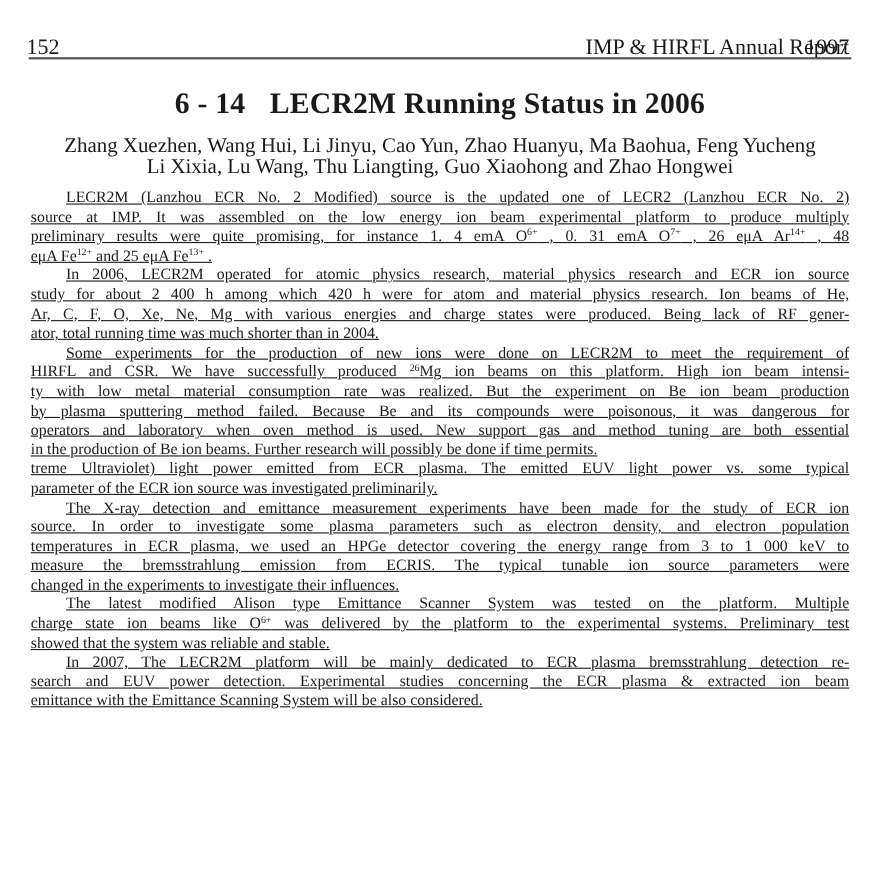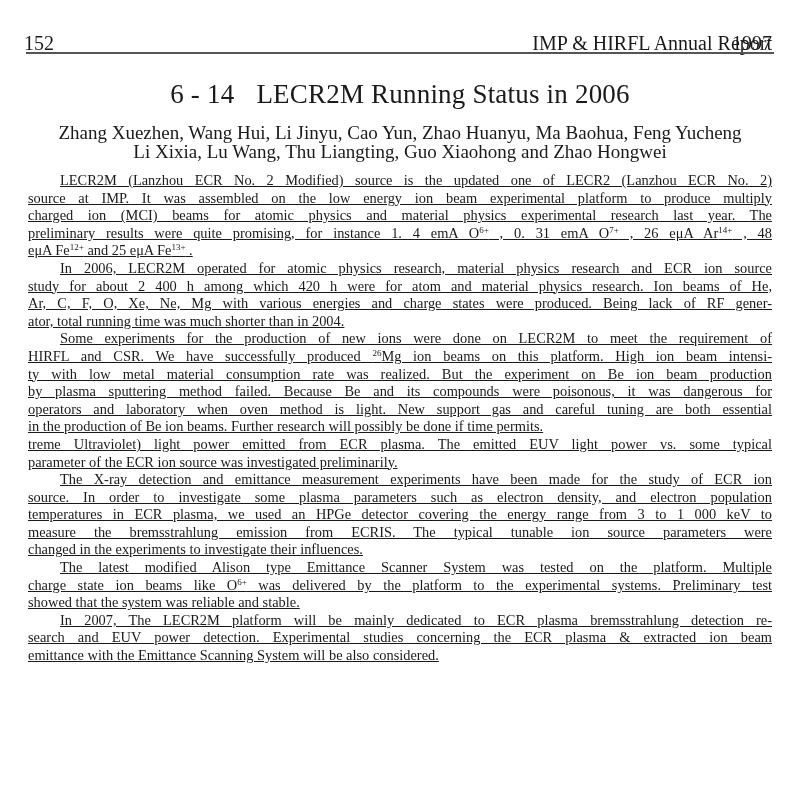--- a/index.html
+++ b/index.html
@@ -2,21 +2,21 @@
 <html><head>
   <meta charset="utf-8">
   <style>
     html, body { margin: 0; padding: 0; background: #ffffff; }
     body { width: 800px; height: 804px; position: relative; overflow: hidden; color: #1a1a1a; font-family: "Liberation Serif", "DejaVu Serif", serif; }
     .header { position: absolute; left: 24px; right: 28px; top: 28px; height: 22px; font-size: 20px; }
     .header .pg { position: absolute; left: 0; top: 4px; }
     .header .run { position: absolute; left: 0; right: 0; top: 4px; text-align: right; }
     .header .yr { position: absolute; right: 0; top: 4px; }
     .rule { position: absolute; left: 26px; right: 26px; top: 52px; height: 0; border-top: 2px solid #555; }
-    .title { position: absolute; left: 0; right: 0; top: 79px; text-align: center; font-weight: normal; font-size: 27px; letter-spacing: 0.2px; }
+    .title { position: absolute; left: 0; right: 0; top: 79px; text-align: center; font-weight: bold; font-size: 27px; letter-spacing: 0.2px; }
     .title .num { margin-right: 22px; }
     .authors { position: absolute; left: 0; right: 0; top: 123px; text-align: center; font-size: 19px; line-height: 19px; }
     .body { position: absolute; left: 28px; width: 744px; top: 172px; font-size: 14.4px; }
     .line { height: 17.6px; line-height: 17.6px; white-space: nowrap; text-align: justify; text-align-last: justify; text-decoration: underline; }
     .line.last { text-align-last: left; }
     .line.indent { padding-left: 32px; }
     sup { font-size: 9px; line-height: 0; vertical-align: 5px; }
   </style>
 </head>
 <body>
@@ -34,34 +34,33 @@
 
 <div class="authors">
   <div>Zhang Xuezhen, Wang Hui, Li Jinyu, Cao Yun, Zhao Huanyu, Ma Baohua, Feng Yucheng</div>
   <div>Li Xixia, Lu Wang, Thu Liangting, Guo Xiaohong and Zhao Hongwei</div>
 </div>
 
 <div class="body">
 
   <div class="line indent">LECR2M (Lanzhou ECR No. 2 Modified) source is the updated one of LECR2 (Lanzhou ECR No. 2)</div>
   <div class="line">source at IMP. It was assembled on the low energy ion beam experimental platform to produce multiply</div>
-  <div class="line">charged ion (MCI) beams for atomic physics and material physics experimental research last year. The</div>
   <div class="line"><span>preliminary results were quite promising, for instance 1. 4 emA O</span><sup>6+</sup><span> , 0. 31 emA O</span><sup>7+</sup><span> , 26 eμA Ar</span><sup>14+</sup><span> , 48</span></div>
   <div class="line last"><span>eμA Fe</span><sup>12+</sup><span> and 25 eμA Fe</span><sup>13+</sup><span> .</span></div>
 
   <div class="line indent">In 2006, LECR2M operated for atomic physics research, material physics research and ECR ion source</div>
   <div class="line">study for about 2 400 h among which 420 h were for atom and material physics research. Ion beams of He,</div>
   <div class="line">Ar, C, F, O, Xe, Ne, Mg with various energies and charge states were produced. Being lack of RF gener-</div>
   <div class="line last">ator, total running time was much shorter than in 2004.</div>
 
   <div class="line indent">Some experiments for the production of new ions were done on LECR2M to meet the requirement of</div>
   <div class="line"><span>HIRFL and CSR. We have successfully produced </span><sup>26</sup><span>Mg ion beams on this platform. High ion beam intensi-</span></div>
   <div class="line">ty with low metal material consumption rate was realized. But the experiment on Be ion beam production</div>
   <div class="line">by plasma sputtering method failed. Because Be and its compounds were poisonous, it was dangerous for</div>
-  <div class="line">operators and laboratory when oven method is light. New support gas and careful tuning are both essential</div>
+  <div class="line">operators and laboratory when oven method is used. New support gas and method tuning are both essential</div>
   <div class="line last">in the production of Be ion beams. Further research will possibly be done if time permits.</div>
 
   <div class="line">treme Ultraviolet) light power emitted from ECR plasma. The emitted EUV light power vs. some typical</div>
   <div class="line last">parameter of the ECR ion source was investigated preliminarily.</div>
 
   <div class="line indent">The X-ray detection and emittance measurement experiments have been made for the study of ECR ion</div>
   <div class="line">source. In order to investigate some plasma parameters such as electron density, and electron population</div>
   <div class="line">temperatures in ECR plasma, we used an HPGe detector covering the energy range from 3 to 1 000 keV to</div>
   <div class="line">measure the bremsstrahlung emission from ECRIS. The typical tunable ion source parameters were</div>
   <div class="line last">changed in the experiments to investigate their influences.</div>

